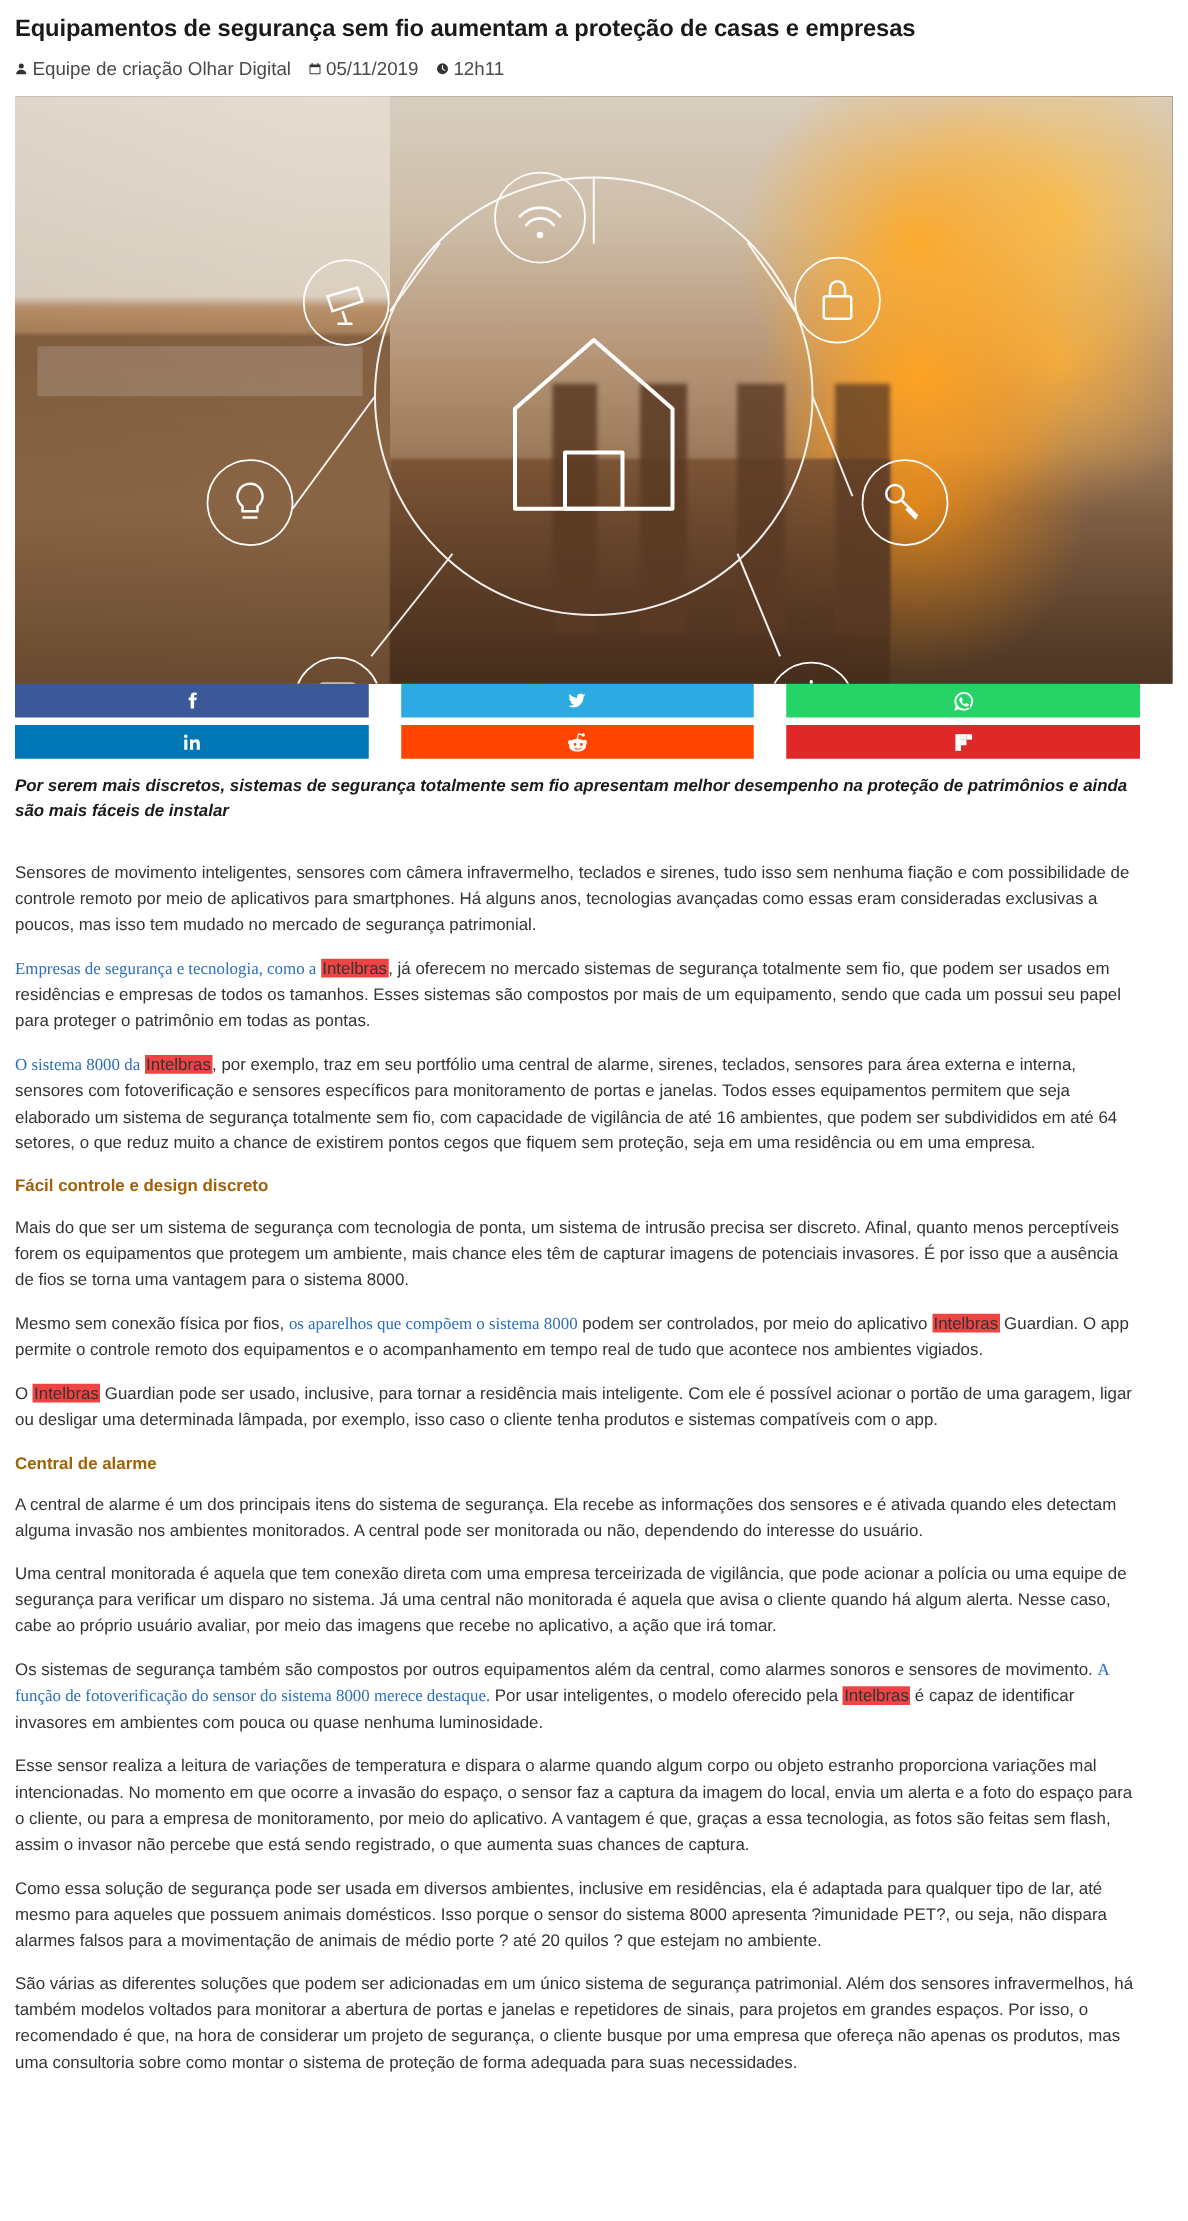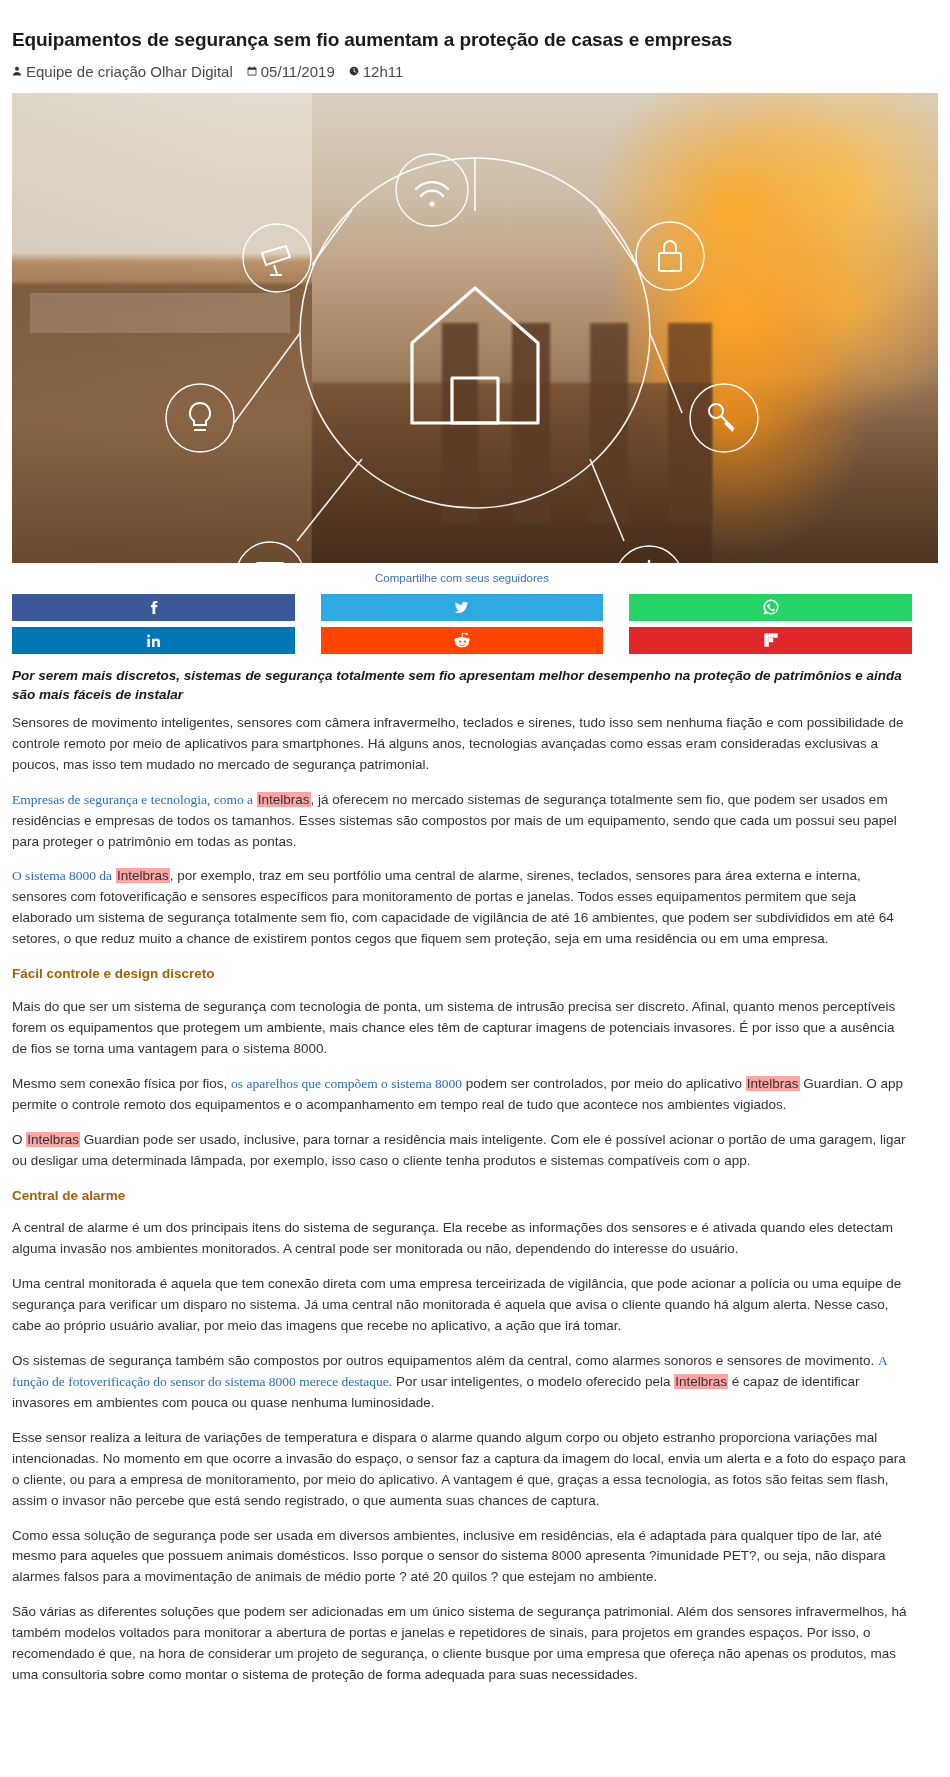--- a/index.html
+++ b/index.html
@@ -10,21 +10,21 @@
     width: 950px;
   }
   body {
     font-family: "Liberation Sans", sans-serif;
     color: #333333;
     font-size: 13.5px;
     line-height: 1.55;
   }
   .page {
     width: 924px;
-    padding: 24px 12px 14px 12px;
+    padding: 8px 12px 14px 12px;
   }
   h1.article-title {
     font-size: 19px;
     line-height: 1.25;
     font-weight: bold;
     color: #1a1a1a;
     margin: 4px 0 8px 0;
     letter-spacing: -0.1px;
   }
   .meta {
@@ -118,34 +118,34 @@
     color: #ffffff;
     cursor: pointer;
   }
   .share-btn svg { display:block; }
   .lead {
     font-weight: bold;
     font-style: italic;
     font-size: 13.5px;
     color: #1a1a1a;
     line-height: 1.45;
-    margin: 10px 0 8px 0;
+    margin: 10px 0 30px 0;
   }
   p.body-par {
     margin: 0 0 14px 0;
     text-align: left;
   }
   h3.sub {
     font-size: 13.5px;
     font-weight: bold;
     color: #a16207;
     margin: 0 0 12px 0;
   }
   a.lnk { color: #2a6ebb; text-decoration: none; font-family: Liberation Serif, serif; }
-  .hl { background: #fca5a5; padding: 0 1px; }
+  .hl { background: #ef4444; padding: 0 1px; }
 </style>
 </head>
 <body>
 
 <div class="page">
 
   <h1 class="article-title">Equipamentos de segurança sem fio aumentam a proteção de casas e empresas</h1>
 
   <div class="meta">
     <span class="meta-item">
@@ -255,21 +255,20 @@
       <g>
         <circle cx="637" cy="487" r="34" stroke="#ffffff" stroke-width="1.4" fill="none"></circle>
         <g stroke="#ffffff" stroke-width="2.4" fill="none" stroke-linecap="round">
           <path d="M628 477 a13 13 0 1 0 18 0"></path>
           <path d="M637 468 v13"></path>
         </g>
       </g>
     </svg>
   </div>
 
-  <div class="share-label">Compartilhe com seus seguidores</div>
 
   <div class="share-grid">
     <div class="share-btn" style="background:#3b5998">
       <span>
         <svg width="17" height="17" viewBox="0 0 24 24" fill="#fff">
             <path d="M14.5 8.6V6.9c0-.8.2-1.2 1.4-1.2h1.6V2.9h-2.6c-3.2 0-4.3 1.5-4.3 4v1.7H8.4v2.9h2.2V21h3.9v-9.5h2.6l.4-2.9z"></path>
           </svg>
       </span>
     </div>
     <div class="share-btn" style="background:#2daae1">

